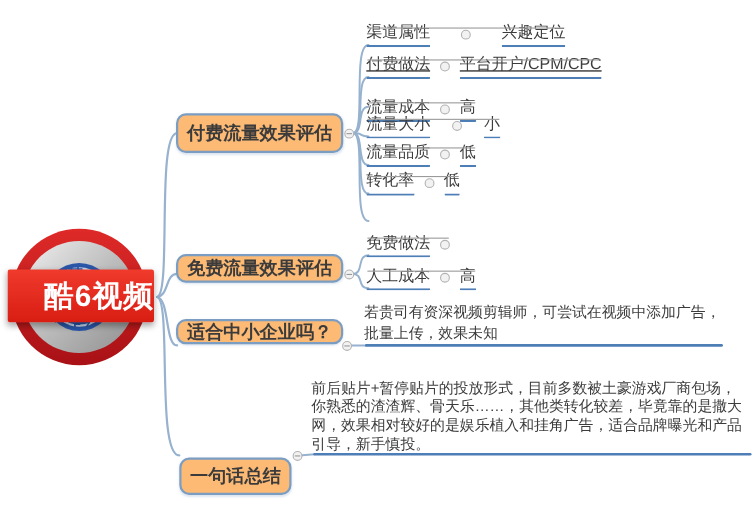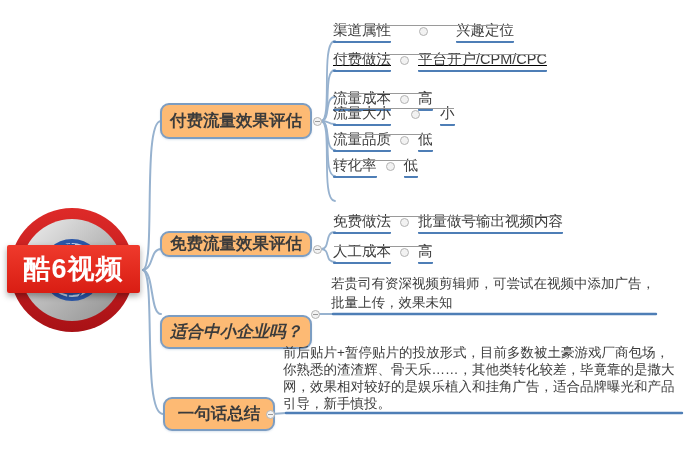--- a/index.html
+++ b/index.html
@@ -3,40 +3,40 @@
 <meta charset="utf-8">
 <style>
   html,body{margin:0;padding:0;background:#ffffff;}
   .canvas{position:relative;width:685px;height:462px;background:#fff;overflow:hidden;
           font-family:"Liberation Sans","DejaVu Sans",sans-serif;}
   svg.links{position:absolute;left:0;top:0;z-index:1;}
   
   .badge{position:absolute;left:6px;top:205px;width:134px;height:134px;z-index:2;}
   .banner{position:absolute;left:7px;top:245px;width:133px;height:48px;z-index:3;
           background:linear-gradient(180deg,#ef3a2c,#d91d13);border-radius:2px;
-          box-shadow:0 3px 6px rgba(0,0,0,.35);display:flex;align-items:center;justify-content:center;}
+          box-shadow:0 3px 6px rgba(0,0,0,.35);display:flex;align-items:center;justify-content:flex-end;}
   .banner span{color:#fff;font-size:27px;font-weight:bold;letter-spacing:1px;}
   
   .topic{position:absolute;z-index:4;background:#fdba74;border:2px solid #7C9DC2;border-radius:9px;
          display:flex;align-items:center;justify-content:center;font-size:16.5px;font-weight:600;
          color:#3b3b3b;box-sizing:border-box;box-shadow:0 1px 2px rgba(120,150,190,.25);white-space:nowrap;}
   .b1{left:160px;top:103px;width:152px;height:36px;}
   .b2{left:160px;top:231px;width:152px;height:26px;}
-  .b3{left:160px;top:315px;width:152px;height:34px;font-style:italic;}
-  .b4{left:163px;top:397px;width:112px;height:34px;}
+  .b3{left:160px;top:290px;width:152px;height:23px;}
+  .b4{left:163px;top:416px;width:102px;height:34px;}
   
   .cicon{position:absolute;z-index:5;width:9px;height:9px;border-radius:50%;
          background:#f2f2f2;border:1px solid #b3b3b3;box-sizing:border-box;}
   .cicon::after{content:"";position:absolute;left:1px;right:1px;top:3px;height:1px;background:#9a9a9a;}
   .cicon.inline{position:static;flex:none;margin-top:5px;}
   
   .row{position:absolute;left:333px;z-index:4;display:flex;align-items:flex-start;gap:9px;}
   .nlabel,.nvalue{font-size:14.5px;color:#3c3c3c;line-height:16px;padding-bottom:3px;
                   border-bottom:2px solid #4E7EB6;border-radius:1px;white-space:nowrap;}
-  .r1{top:22px;gap:28px;} .r2{top:51px;text-decoration:underline;} .r3{top:90px;} .r4{top:105px;gap:20px;} .r5{top:131px;} .r6{top:157px;} .r7{top:182px;}
+  .r1{top:22px;gap:28px;} .r2{top:51px;text-decoration:underline;} .r3{top:90px;} .r4{top:105px;gap:20px;} .r5{top:131px;} .r6{top:157px;font-family:Liberation Mono, monospace;} .r7{top:182px;}
   .r8{top:213px;} .r9{top:243px;}
   
   .note{position:absolute;z-index:4;font-size:13.5px;color:#3c3c3c;}
   .note3{left:331px;top:274px;width:336px;line-height:19px;}
   .note4{left:283px;top:344px;width:398px;line-height:17px;}
   
   .watermark{position:absolute;right:24px;bottom:7px;z-index:6;text-align:center;color:#4f4f4f;font-weight:bold;}
   .wm1{font-size:17px;letter-spacing:3px;
        text-shadow:-1px -1px 0 #fff,1px -1px 0 #fff,-1px 1px 0 #fff,1px 1px 0 #fff;}
   .wm2{font-size:13.5px;letter-spacing:.5px;
@@ -141,21 +141,20 @@
   </div>
   <div class="row r6">
     <span class="nlabel">转化率</span>
     <span class="cicon inline"></span>
     <span class="nvalue">低</span>
   </div>
 
   <div class="row r8">
     <span class="nlabel">免费做法</span>
     <span class="cicon inline"></span>
-    <span class="nvalue">批量做号输出视频内容</span>
   </div>
   <div class="row r9">
     <span class="nlabel">人工成本</span>
     <span class="cicon inline"></span>
     <span class="nvalue">高</span>
   </div>
 
   <div class="note note4">前后贴片+暂停贴片的投放形式，目前多数被土豪游戏厂商包场，你熟悉的渣渣辉、骨天乐……，其他类转化较差，毕竟靠的是撒大网，效果相对较好的是娱乐植入和挂角广告，适合品牌曝光和产品引导，新手慎投。</div>
   <div class="note note3">若贵司有资深视频剪辑师，可尝试在视频中添加广告，批量上传，效果未知</div>
 

